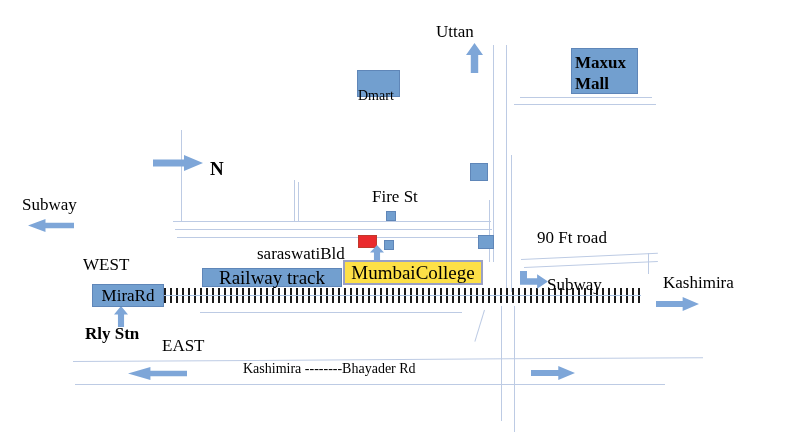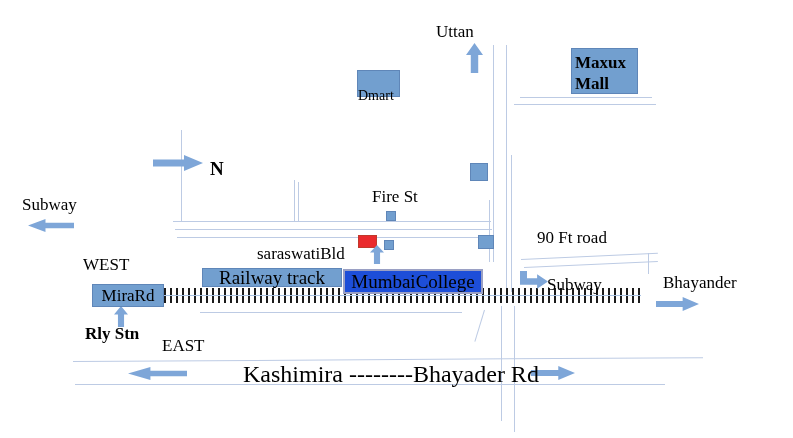--- a/index.html
+++ b/index.html
@@ -9,21 +9,21 @@
   .rect{position:absolute;background:#729fcf;border:1px solid #5f86b8;box-sizing:border-box;}
   .road{position:absolute;background:#bdcbe4;}
   .roadh{height:1px;}
   .roadv{width:1px;}
   .arrow{position:absolute;}
   .arrow polygon{fill:#7ea6d8;}
   .boxtext{display:flex;align-items:center;justify-content:center;}
   .railway{position:absolute;left:152px;top:288px;width:489px;height:15px;
     background:repeating-linear-gradient(90deg,#1b1b1b 0px,#1b1b1b 2px,rgba(0,0,0,0) 2px,rgba(0,0,0,0) 6px);}
   .railmid{position:absolute;left:155px;top:295px;width:486px;height:1px;background:#aac4e4;}
-  .college{position:absolute;left:343px;top:269px;width:140px;height:25px;background:#1d4ed8;
+  .college{position:absolute;left:343px;top:260px;width:140px;height:25px;background:#fde047;
     border:2px solid #9aa0c4;box-sizing:border-box;}
 </style>
 </head>
 <body>
 
 <div id="map">
 
   <div class="road roadh" style="left:520px;top:97px;width:132px;"></div>
   <div class="road roadh" style="left:514px;top:104px;width:142px;"></div>
   <div class="road roadh" style="left:173px;top:221px;width:318px;"></div>
@@ -102,18 +102,18 @@
     <span>Maxux</span><br>
     <span>Mall</span>
   </div>
   <div class="lbl" style="left:372px;top:187px;">Fire St</div>
   <div class="lbl" style="left:210px;top:158px;font-size:19px;font-weight:bold;">N</div>
   <div class="lbl" style="left:22px;top:195px;">Subway</div>
   <div class="lbl" style="left:537px;top:228px;">90 Ft road</div>
   <div class="lbl" style="left:257px;top:244px;">saraswatiBld</div>
   <div class="lbl" style="left:83px;top:255px;">WEST</div>
   <div class="lbl" style="left:547px;top:275px;">Subway</div>
-  <div class="lbl" style="left:663px;top:273px;">Bhayander</div>
+  <div class="lbl" style="left:663px;top:273px;">Kashimira</div>
   <div class="lbl" style="left:85px;top:324px;font-weight:bold;">Rly Stn</div>
   <div class="lbl" style="left:162px;top:336px;">EAST</div>
-  <div class="lbl" style="left:243px;top:361px;font-size:24px;">Kashimira --------Bhayader Rd</div>
+  <div class="lbl" style="left:243px;top:361px;font-size:14px;">Kashimira --------Bhayader Rd</div>
 
 </div>
 
 </body></html>

